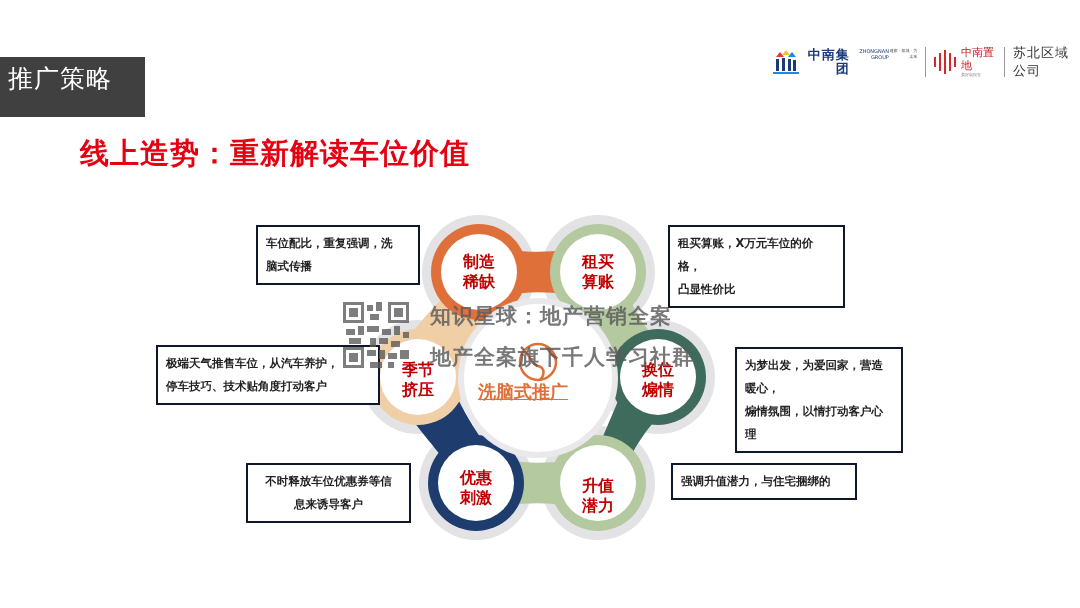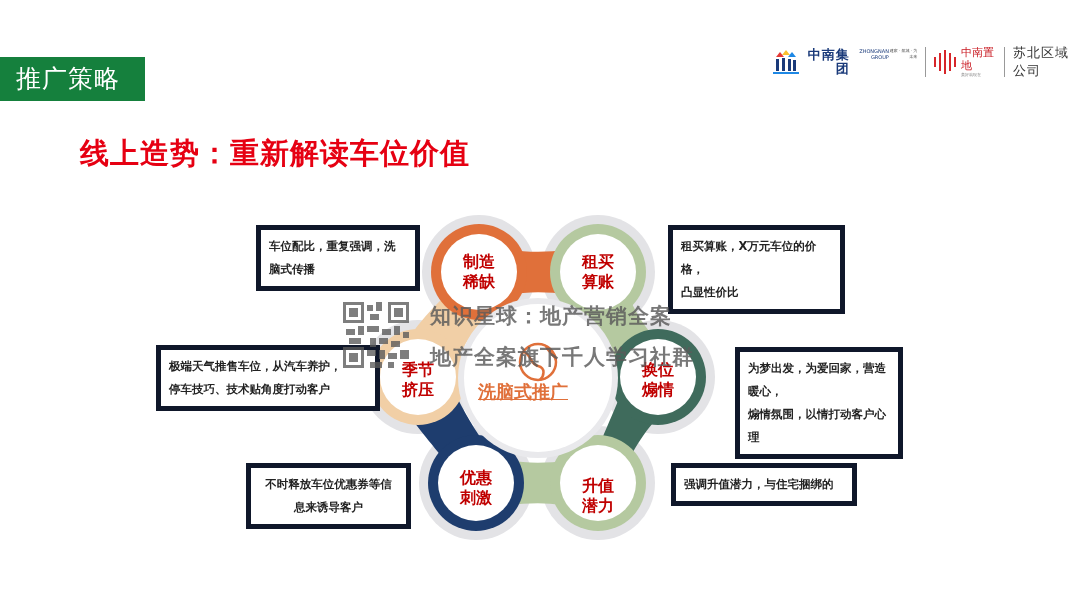--- a/index.html
+++ b/index.html
@@ -1,22 +1,22 @@
 <!DOCTYPE html>
 <html><head>
 <meta charset="utf-8">
 <style>
   * { margin:0; padding:0; box-sizing:border-box; }
   html, body { width:1080px; height:608px; background:#ffffff; overflow:hidden; }
   body { position:relative; font-family:"DejaVu Sans","Liberation Sans",sans-serif; }
 
   .section-tag {
-    position:absolute; left:0; top:57px; width:145px; height:44px;
-    background:#15803d; color:#ffffff; font-size:25px; line-height:44px;
-    padding-left:16px; letter-spacing:1px;
+    position:absolute; left:0; top:57px; width:145px; height:60px;
+    background:#404040; color:#ffffff; font-size:25px; line-height:44px;
+    padding-left:8px; letter-spacing:1px;
   }
   .page-title {
     position:absolute; left:80px; top:134px; color:#e60012;
     font-size:29px; font-weight:bold; letter-spacing:1px;
   }
 
   
   .logo-bar { position:absolute; left:772px; top:44px; height:36px; display:flex; align-items:center; }
   .zn-mark { width:28px; height:26px; position:relative; }
   .zn-text { margin-left:5px; display:flex; flex-direction:row;text-align:right; }
@@ -36,21 +36,21 @@
   .node-label {
     position:absolute; width:70px; text-align:center; color:#c00000;
     font-size:16px; font-weight:bold; line-height:20px;
   }
   .center-label {
     position:absolute; left:478px; top:380px; width:120px; text-align:left;
     color:#e0703a; font-size:18px; font-weight:bold;text-decoration:underline;
   }
 
   .note {
-    position:absolute; border:5px solid #0f172a; background:#fff;
+    position:absolute; border:2px solid #0f172a; background:#fff;
     font-size:11.5px; font-weight:bold; color:#222; line-height:23px;
     padding:5px 8px;
   }
 
   .watermark {
     position:absolute; color:rgba(90,90,90,0.82); font-size:21px; font-weight:bold;
     letter-spacing:1px; white-space:nowrap;
   }
   .qr { position:absolute; left:342px; top:302px; width:68px; height:66px; opacity:0.78; }
 </style>

